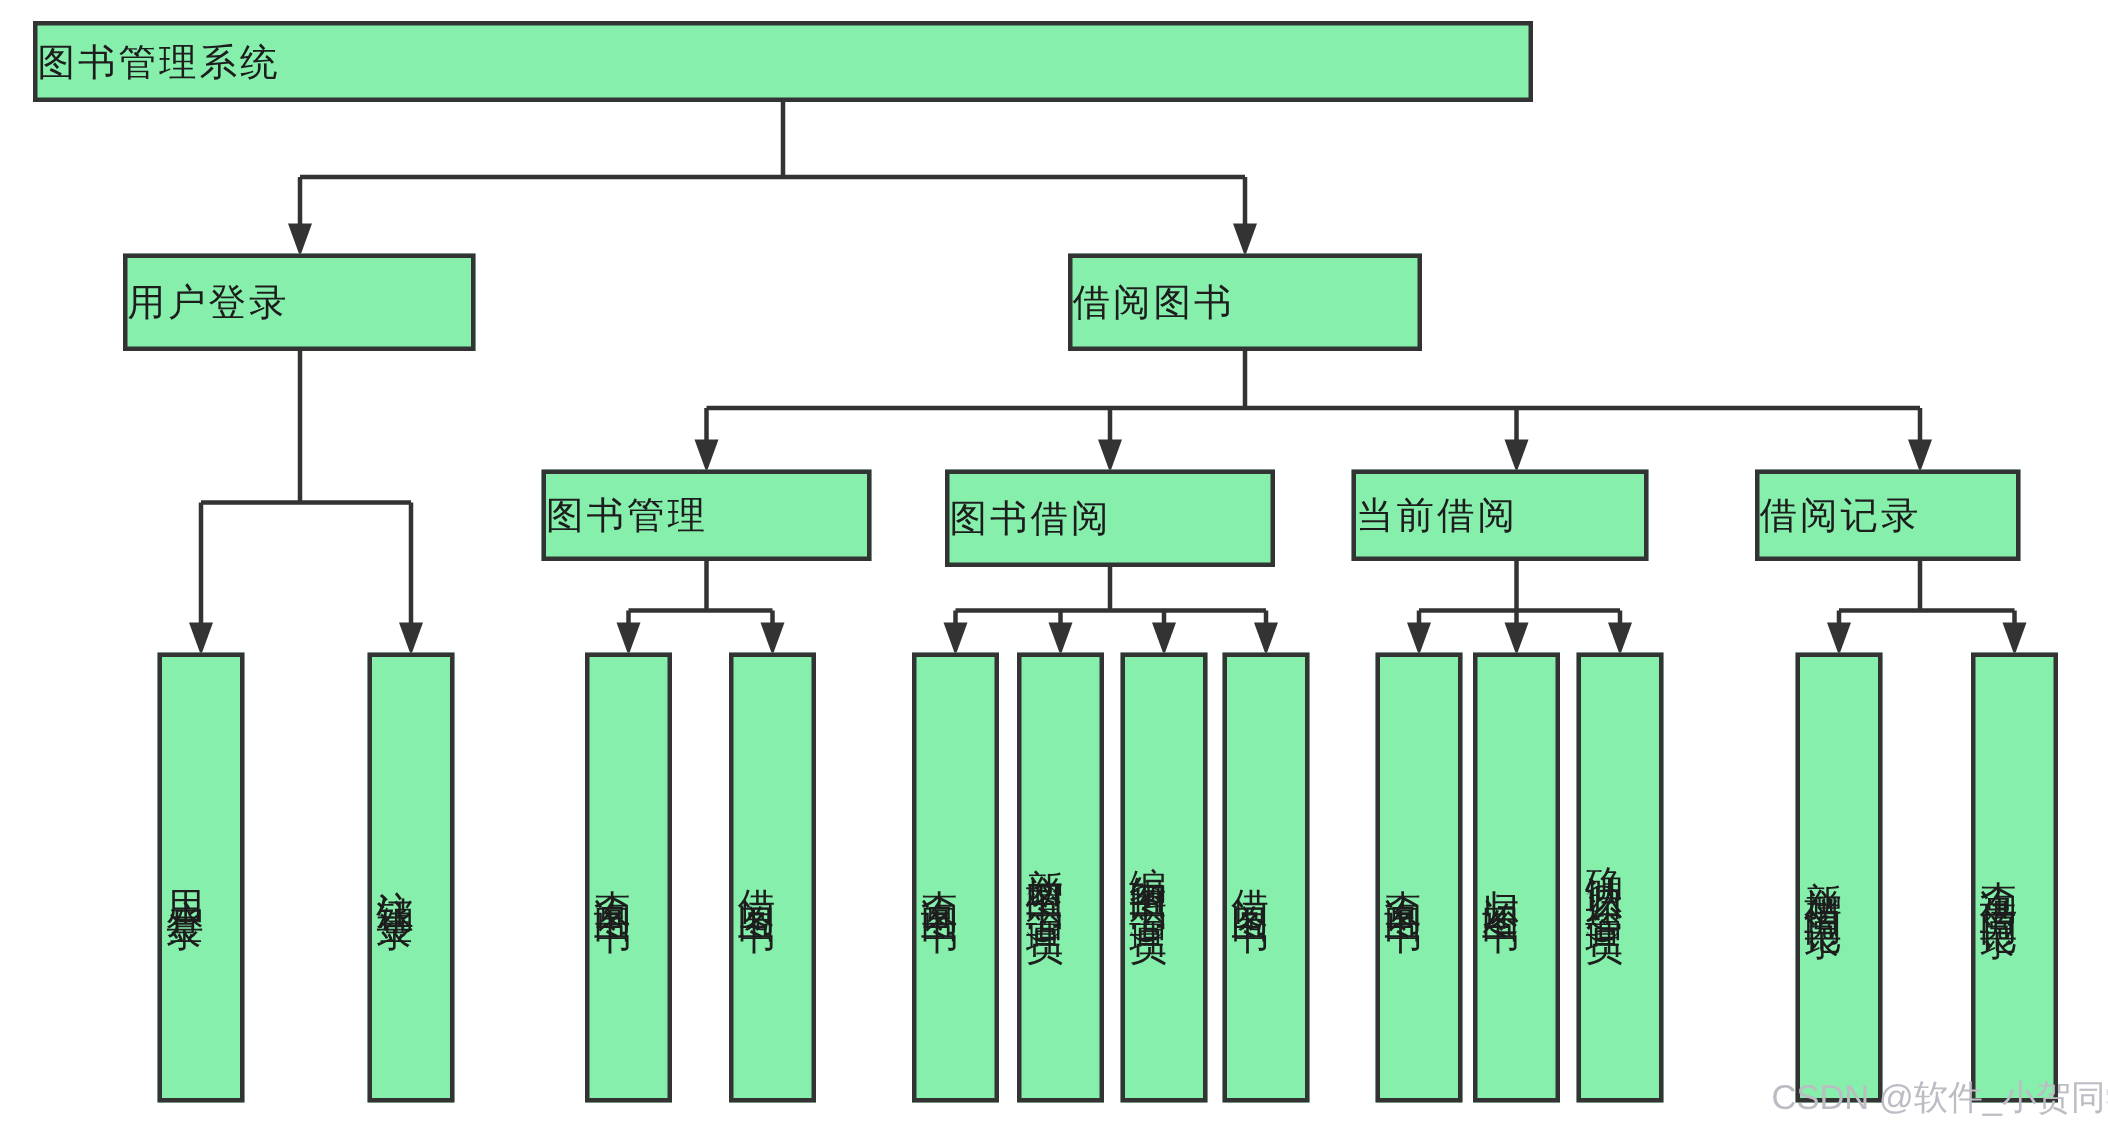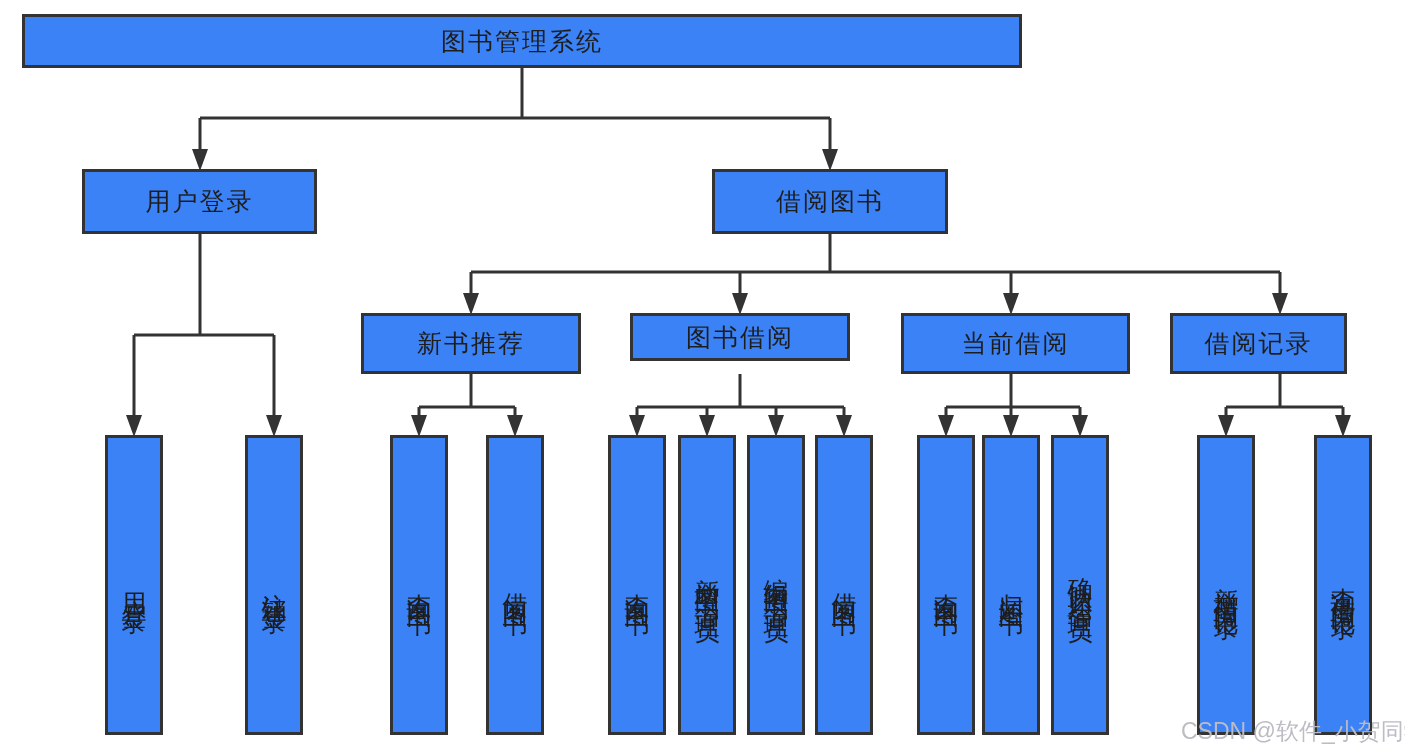--- a/index.html
+++ b/index.html
@@ -25,24 +25,24 @@
     position: absolute;
     left: 0; top: 0;
     width: 1405px; height: 747px;
   }
   .ln { stroke: var(--line); stroke-width: 3; fill: none; }
   .ah { fill: var(--line); stroke: none; }
   .box {
     position: absolute;
     box-sizing: border-box;
     border: 3px solid var(--line);
-    background: #3b82f6;
+    background: #86efac;
     display: flex;
     align-items: center;
-    justify-content: center;
+    justify-content: flex-start;
     color: var(--text);
     z-index: 2;
   }
   .hlabel {
     display: block;
     font-size: 25px;
     letter-spacing: 2px;
     white-space: nowrap;
   }
   .vlabel {
@@ -110,26 +110,26 @@
   </div>
 
   <div class="box" style="left:82px;top:169px;width:235px;height:65px">
     <span class="hlabel">用户登录</span>
   </div>
   <div class="box" style="left:712px;top:169px;width:236px;height:65px">
     <span class="hlabel">借阅图书</span>
   </div>
 
   <div class="box" style="left:361px;top:313px;width:220px;height:61px">
-    <span class="hlabel">新书推荐</span>
+    <span class="hlabel">图书管理</span>
   </div>
-  <div class="box" style="left:630px;top:313px;width:220px;height:48px">
+  <div class="box" style="left:630px;top:313px;width:220px;height:65px">
     <span class="hlabel">图书借阅</span>
   </div>
-  <div class="box" style="left:901px;top:313px;width:229px;height:61px">
+  <div class="box" style="left:901px;top:313px;width:198px;height:61px">
     <span class="hlabel">当前借阅</span>
   </div>
   <div class="box" style="left:1170px;top:313px;width:177px;height:61px">
     <span class="hlabel">借阅记录</span>
   </div>
 
   <div class="box" style="left:105px;top:435px;width:58px;height:300px">
     <span class="vlabel">用户登录</span>
   </div>
   <div class="box" style="left:245px;top:435px;width:58px;height:300px">

